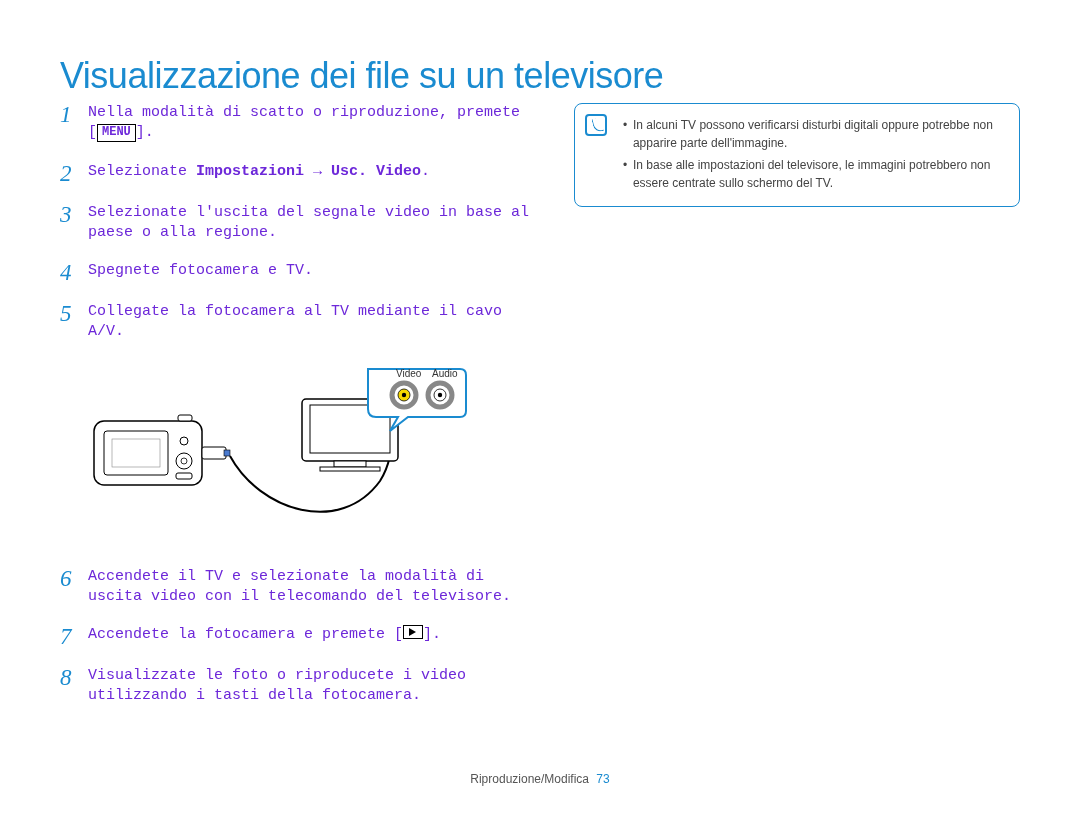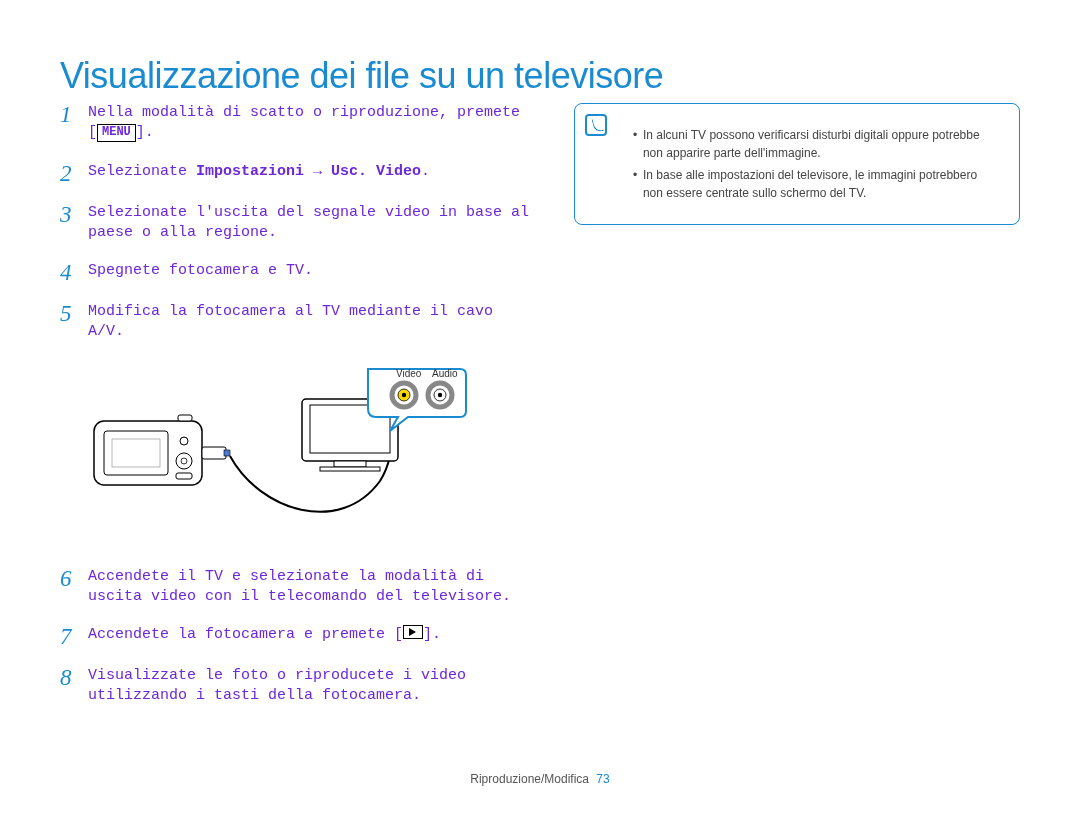--- a/index.html
+++ b/index.html
@@ -134,21 +134,21 @@
     width: 10px;
     height: 14px;
     border: 1.5px solid #1a8bd0;
     border-top: none;
     border-right-color: transparent;
     border-radius: 0 0 0 8px;
     transform: rotate(-14deg);
     box-sizing: border-box;
   }
   .info-box ul {
-    margin: 12px;
+    margin: 2px;
     padding: 0;
     list-style: none;
   }
   .info-box li {
     position: relative;
     padding-left: 10px;
     margin-bottom: 4px;
   }
   .info-box li::before {
     content: "•";
@@ -200,21 +200,21 @@
         <li class="step">
           <span class="num">3</span>
           <span class="txt">Selezionate l'uscita del segnale video in base al paese o alla regione.</span>
         </li>
         <li class="step">
           <span class="num">4</span>
           <span class="txt">Spegnete fotocamera e TV.</span>
         </li>
         <li class="step">
           <span class="num">5</span>
-          <span class="txt">Modifica la fotocamera al TV mediante il cavo A/V.</span>
+          <span class="txt">Collegate la fotocamera al TV mediante il cavo A/V.</span>
         </li>
       </ol>
 
       <div class="illustration">
         <svg viewBox="0 0 380 188" width="380" height="188">
 
           <g>
             <rect x="4" y="60" width="108" height="64" rx="10" ry="10" fill="#fff" stroke="#000" stroke-width="1.5"></rect>
             <rect x="14" y="70" width="64" height="44" rx="3" fill="#fff" stroke="#000" stroke-width="1"></rect>
             <rect x="22" y="78" width="48" height="28" fill="none" stroke="#888" stroke-width="0.6"></rect>

